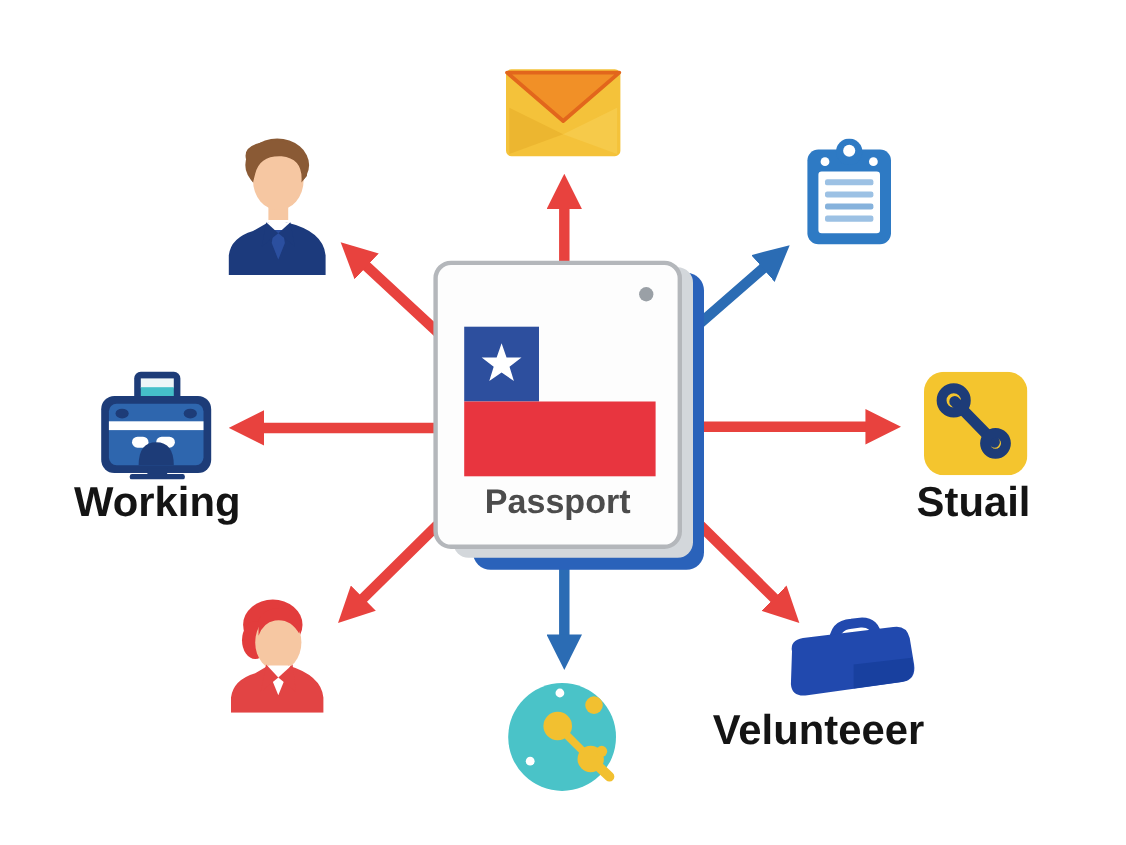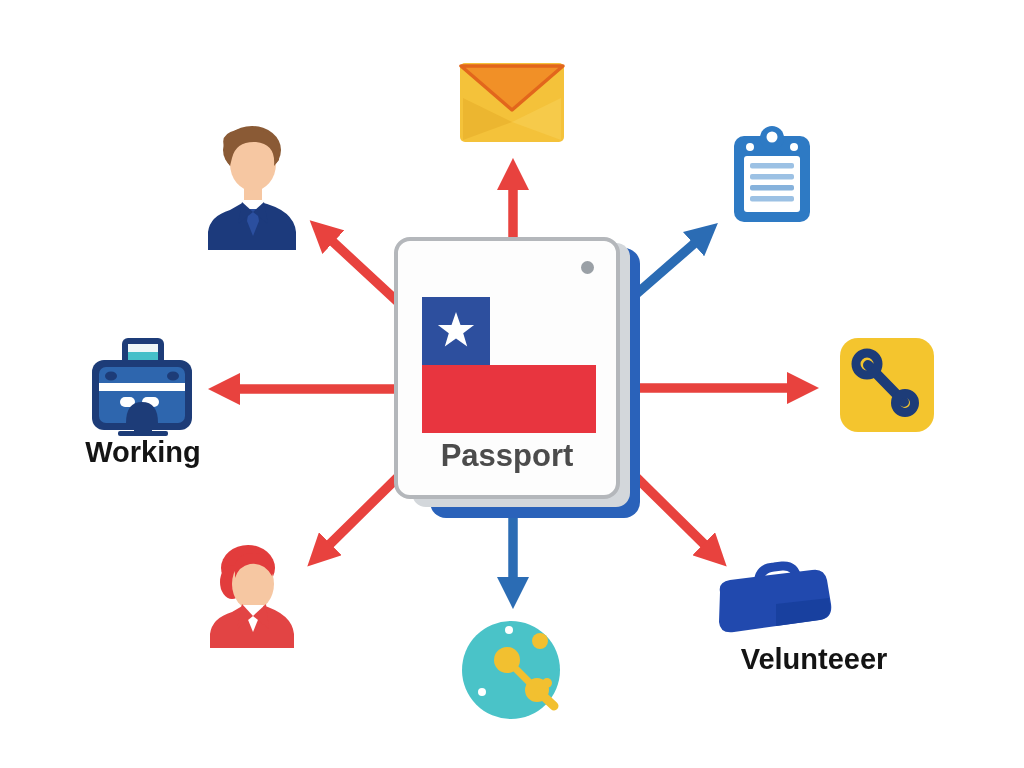--- a/index.html
+++ b/index.html
@@ -3,21 +3,21 @@
 <meta charset="utf-8">
 <style>
   html,body{margin:0;padding:0;background:#ffffff;}
   #canvas{
     position:relative;width:1024px;height:768px;background:#ffffff;overflow:hidden;
     font-family:"Liberation Sans",sans-serif;
   }
   .abs{position:absolute;}
   .label{
     position:absolute;width:190px;text-align:center;
-    font-weight:700;font-size:29px;color:#141414;letter-spacing:0px;
+    font-weight:700;font-size:38px;color:#141414;letter-spacing:0px;
   }
   
   #cover-back{position:absolute;left:430px;top:248px;width:210px;height:270px;
     background:#2a62ba;border-radius:16px;}
   #pages{position:absolute;left:412px;top:243px;width:218px;height:264px;
     background:#d3d7db;border-radius:14px;}
   #card{position:absolute;left:394px;top:237px;width:226px;height:262px;
     background:#fdfdfd;border:4px solid #b4b7bb;border-radius:16px;box-sizing:border-box;}
   #flag-blue{position:absolute;left:24px;top:56px;width:68px;height:68px;background:#2d4f9e;}
   #flag-red{position:absolute;left:24px;top:124px;width:174px;height:68px;background:#e8353f;}
@@ -144,15 +144,16 @@
     <circle cx="21" cy="73" r="4" fill="#ffffff"></circle>
   </svg>
 
   <svg class="abs" style="left:712px;top:558px" width="126" height="82" viewBox="0 0 126 82">
     <path d="M46,28 Q46,10 62,9 L70,8 Q84,7 85,22" fill="none" stroke="#2149ae" stroke-width="9"></path>
     <path d="M8,34 Q6,24 18,22 L100,12 Q112,10 115,22 L119,46 Q121,60 108,62 L22,74 Q8,76 7,64 Z" fill="#2149ae"></path>
     <path d="M64,46 L117,40 L118,46 Q120,60 107,62 L64,68 Z" fill="#18409f"></path>
   </svg>
 
   <div class="label" style="left:48px;top:436px">Working</div>
-  <div class="label" style="left:719px;top:643px">Velunteeer</div>
+  <div class="label" style="left:790px;top:436px">Stuail</div>
+  <div class="label" style="left:648px;top:643px">Velunteeer</div>
 
 </div>
 
 </body></html>

